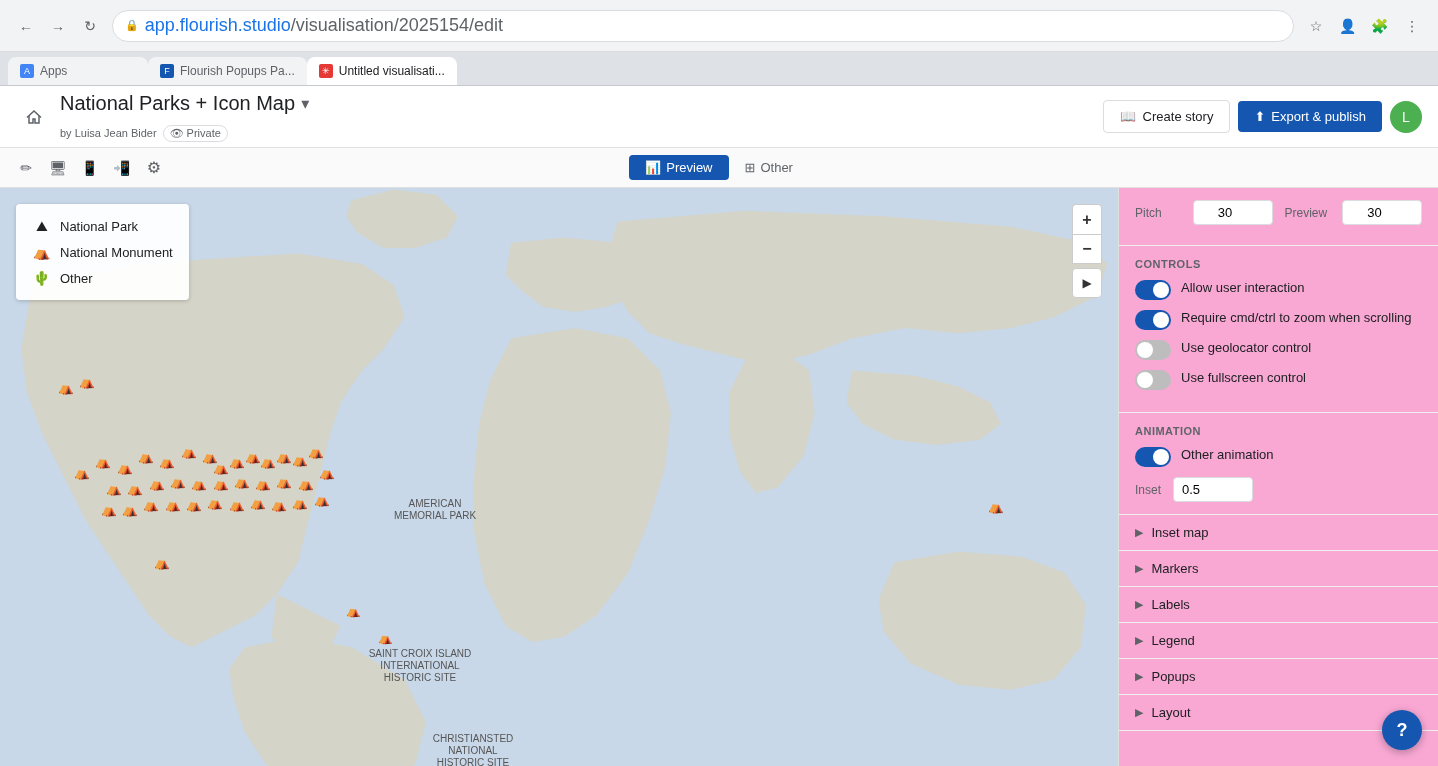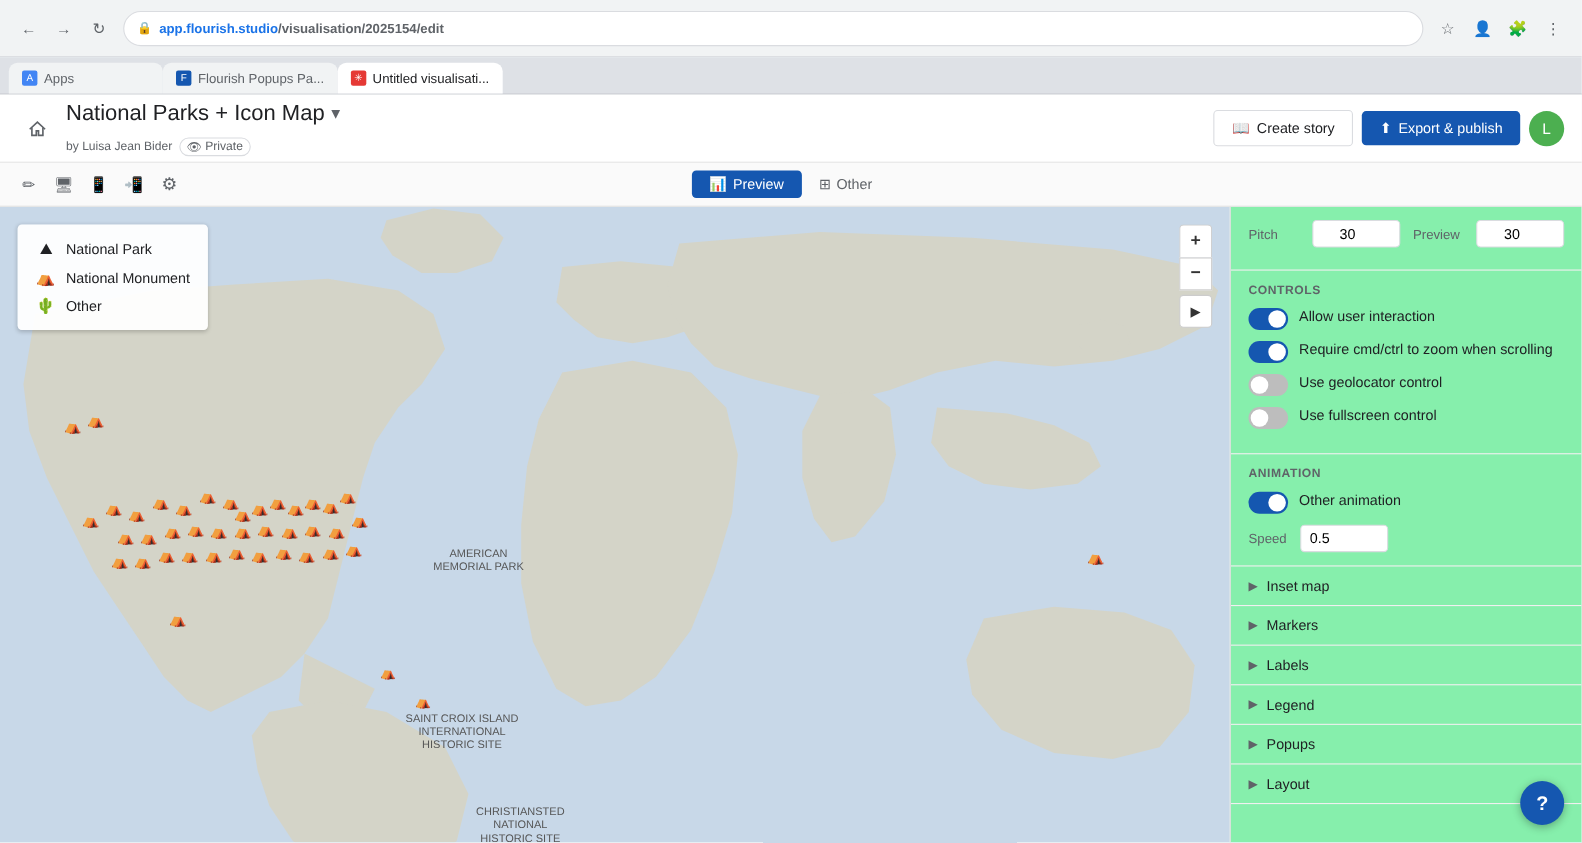--- a/index.html
+++ b/index.html
@@ -29,21 +29,21 @@
       border: 1px solid #dadce0;
       border-radius: 16px;
       display: flex;
       align-items: center;
       padding: 0 12px;
       gap: 6px;
       font-size: 13px;
       color: #202124;
     }
     .address-lock { color: #5f6368; font-size: 11px; }
-    .address-url { font-size: 12px; color: #202124; font-weight: bold; }
+    .address-url { font-size: 18px; color: #202124; }
     .address-url span { color: #1a73e8; }
     .browser-actions { display: flex; gap: 4px; }
     .browser-actions button {
       background: none; border: none; cursor: pointer;
       width: 28px; height: 28px; border-radius: 50%;
       display: flex; align-items: center; justify-content: center;
       color: #5f6368; font-size: 14px;
     }
 
     
@@ -213,21 +213,21 @@
       color: #555;
       font-weight: 500;
       text-align: center;
       line-height: 1.2;
       pointer-events: none;
     }
 
     
     .right-panel {
       width: 320px;
-      background: #86efac;
+      background: #f9a8d4;
       border-left: 1px solid #e0e0e0;
       overflow-y: auto;
       flex-shrink: 0;
     }
 
     .panel-section {
       padding: 12px 16px;
       border-bottom: 1px solid #f0f0f0;
     }
 
@@ -540,21 +540,21 @@
 
       <div class="panel-section">
         <div class="section-title">ANIMATION</div>
 
         <div class="toggle-row">
           <div class="toggle on"></div>
           <span class="toggle-label">Other animation</span>
         </div>
 
         <div class="speed-row">
-          <span class="speed-label">Speed</span>
+          <span class="speed-label">Inset</span>
           <input class="speed-input" type="number" step="0.1" value="0.5" style="">
         </div>
       </div>
 
       <div class="collapsible-row">
         <span class="collapsible-chevron">▶</span>
         <span class="collapsible-label">Inset map</span>
       </div>
       <div class="collapsible-row">
         <span class="collapsible-chevron">▶</span>

